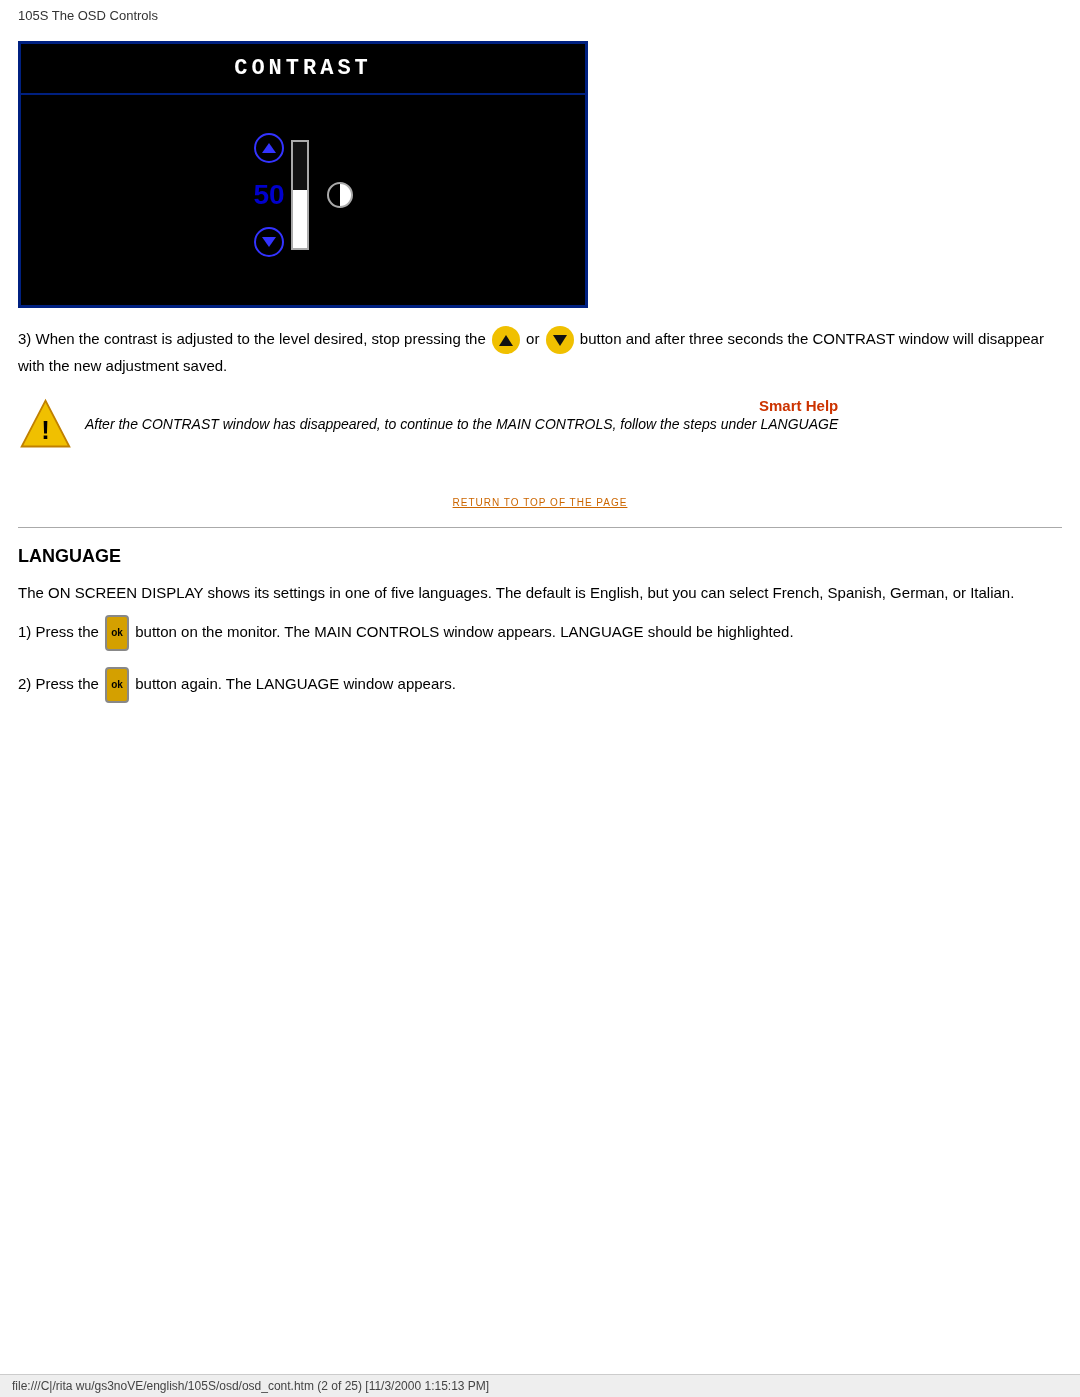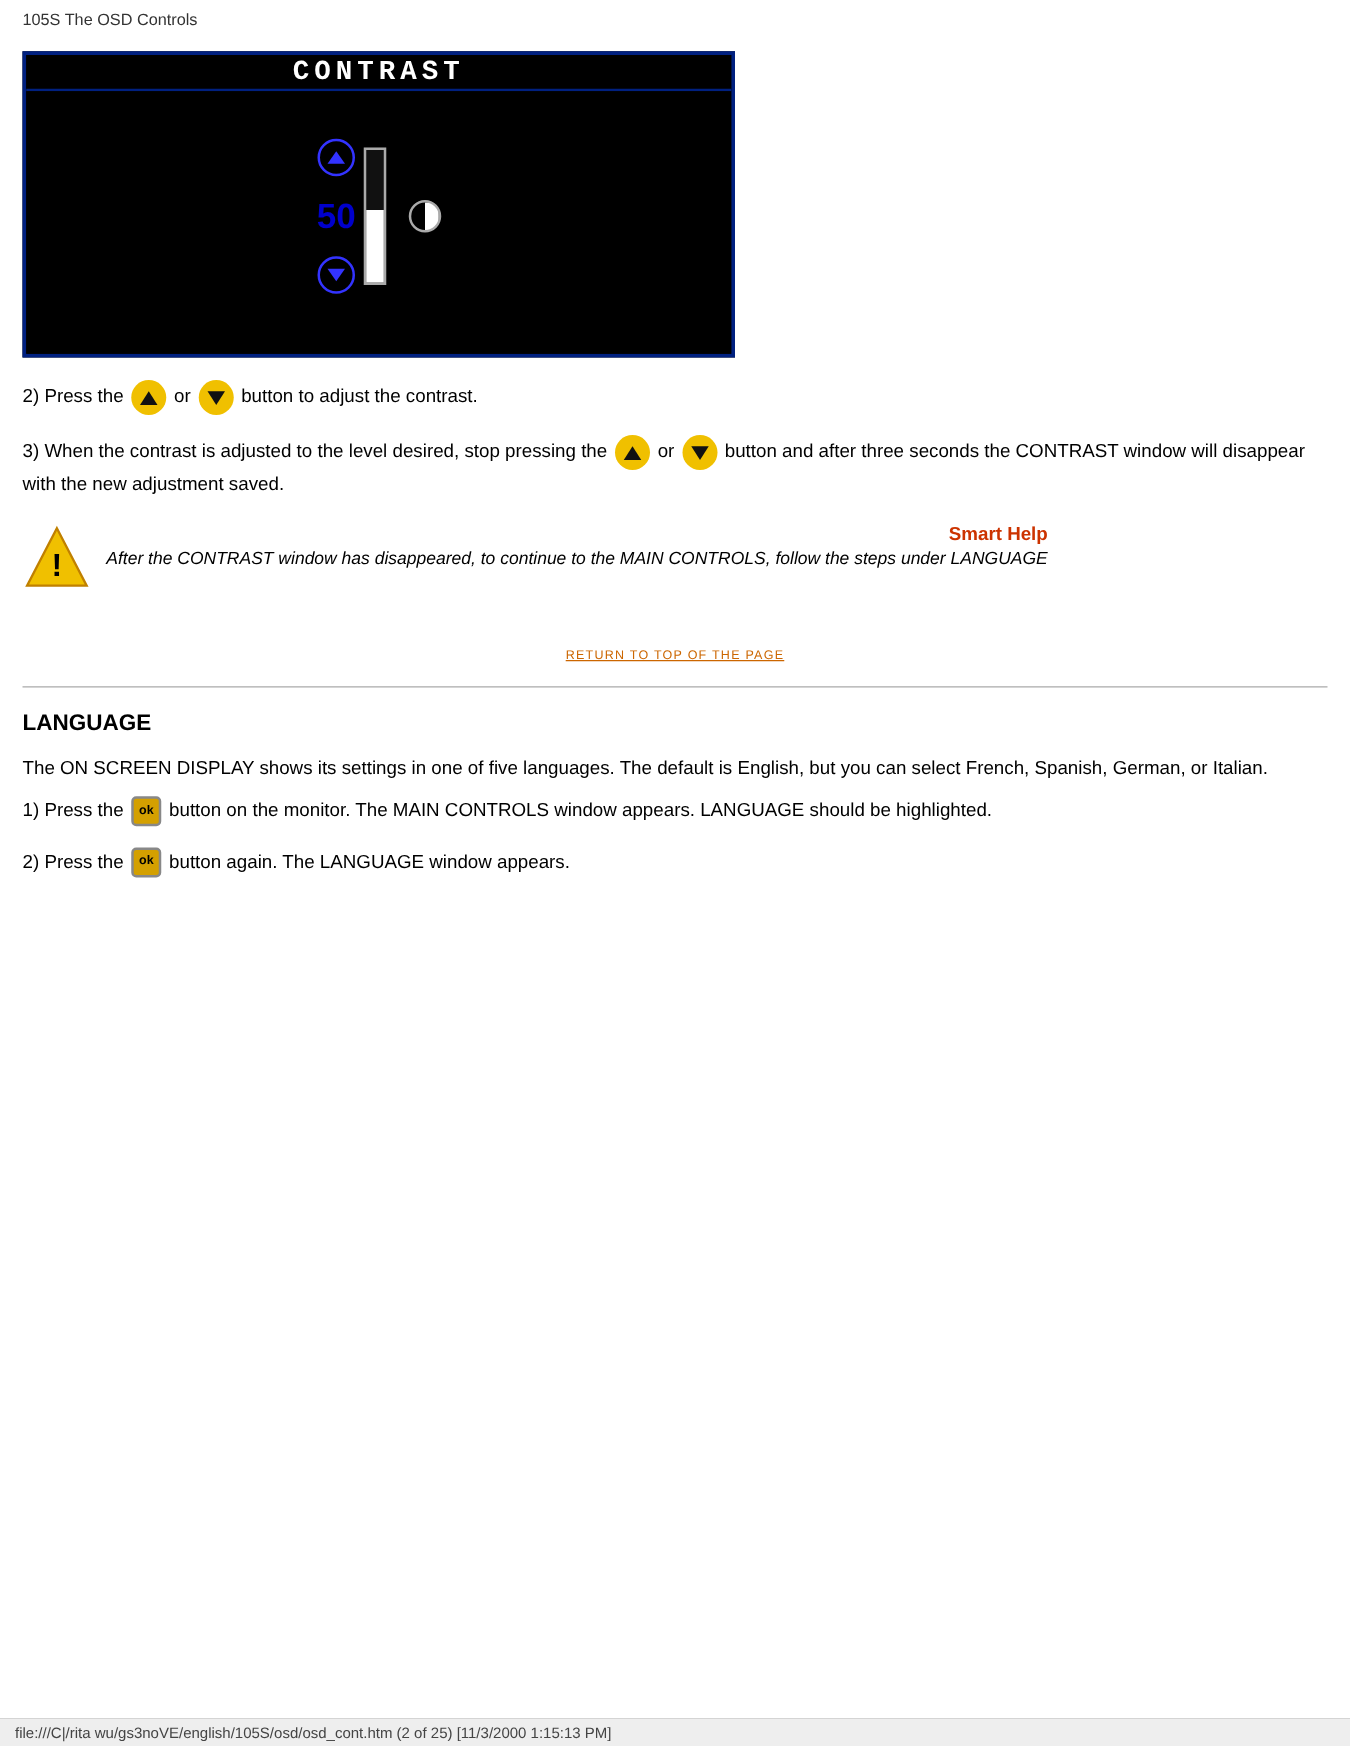--- a/index.html
+++ b/index.html
@@ -73,21 +73,21 @@
       border-right: 7px solid transparent;
       border-top: 11px solid #111;
     }
 
     
     .btn-ok {
       display: inline-flex;
       align-items: center;
       justify-content: center;
       width: 24px;
-      height: 24px;
+      height: 36px;
       background: #d4a000;
       border-radius: 4px;
       vertical-align: middle;
       margin: 0 2px;
       font-size: 10px;
       font-weight: bold;
       color: #000;
       border: 2px solid #888;
     }
 
@@ -95,21 +95,21 @@
     .contrast-window {
       width: 570px;
       border: 3px solid #002080;
       margin: 18px 0 18px 0;
       background: #000;
     }
 
     .contrast-title-bar {
       background: #000;
       text-align: center;
-      padding: 1px 0;
+      padding: 12px 0;
       border-bottom: 2px solid #002080;
     }
 
     .contrast-title-text {
       color: #fff;
       font-size: 22px;
       letter-spacing: 4px;
       font-family: 'Courier New', monospace;
       font-weight: bold;
     }
@@ -310,27 +310,20 @@
         <div style="display:flex; align-items:center; gap:8px;">
           <div class="contrast-bar-outer">
             <div class="contrast-bar-fill"></div>
           </div>
           <div class="contrast-half-circle"></div>
         </div>
       </div>
     </div>
   </div>
 
-  <p class="numbered-para">
-    <span>2) Press the</span>
-    <span class="btn-triangle-up"></span>
-    <span>or</span>
-    <span class="btn-triangle-down"></span>
-    <span>button to adjust the contrast.</span>
-  </p>
 
   <p class="numbered-para">
     <span>3) When the contrast is adjusted to the level desired, stop pressing the</span>
     <span class="btn-triangle-up"></span>
     <span>or</span>
     <span class="btn-triangle-down"></span>
     <span>button and after three seconds the CONTRAST window will disappear with the new adjustment saved.</span>
   </p>
 
   <div class="smart-help-block">

